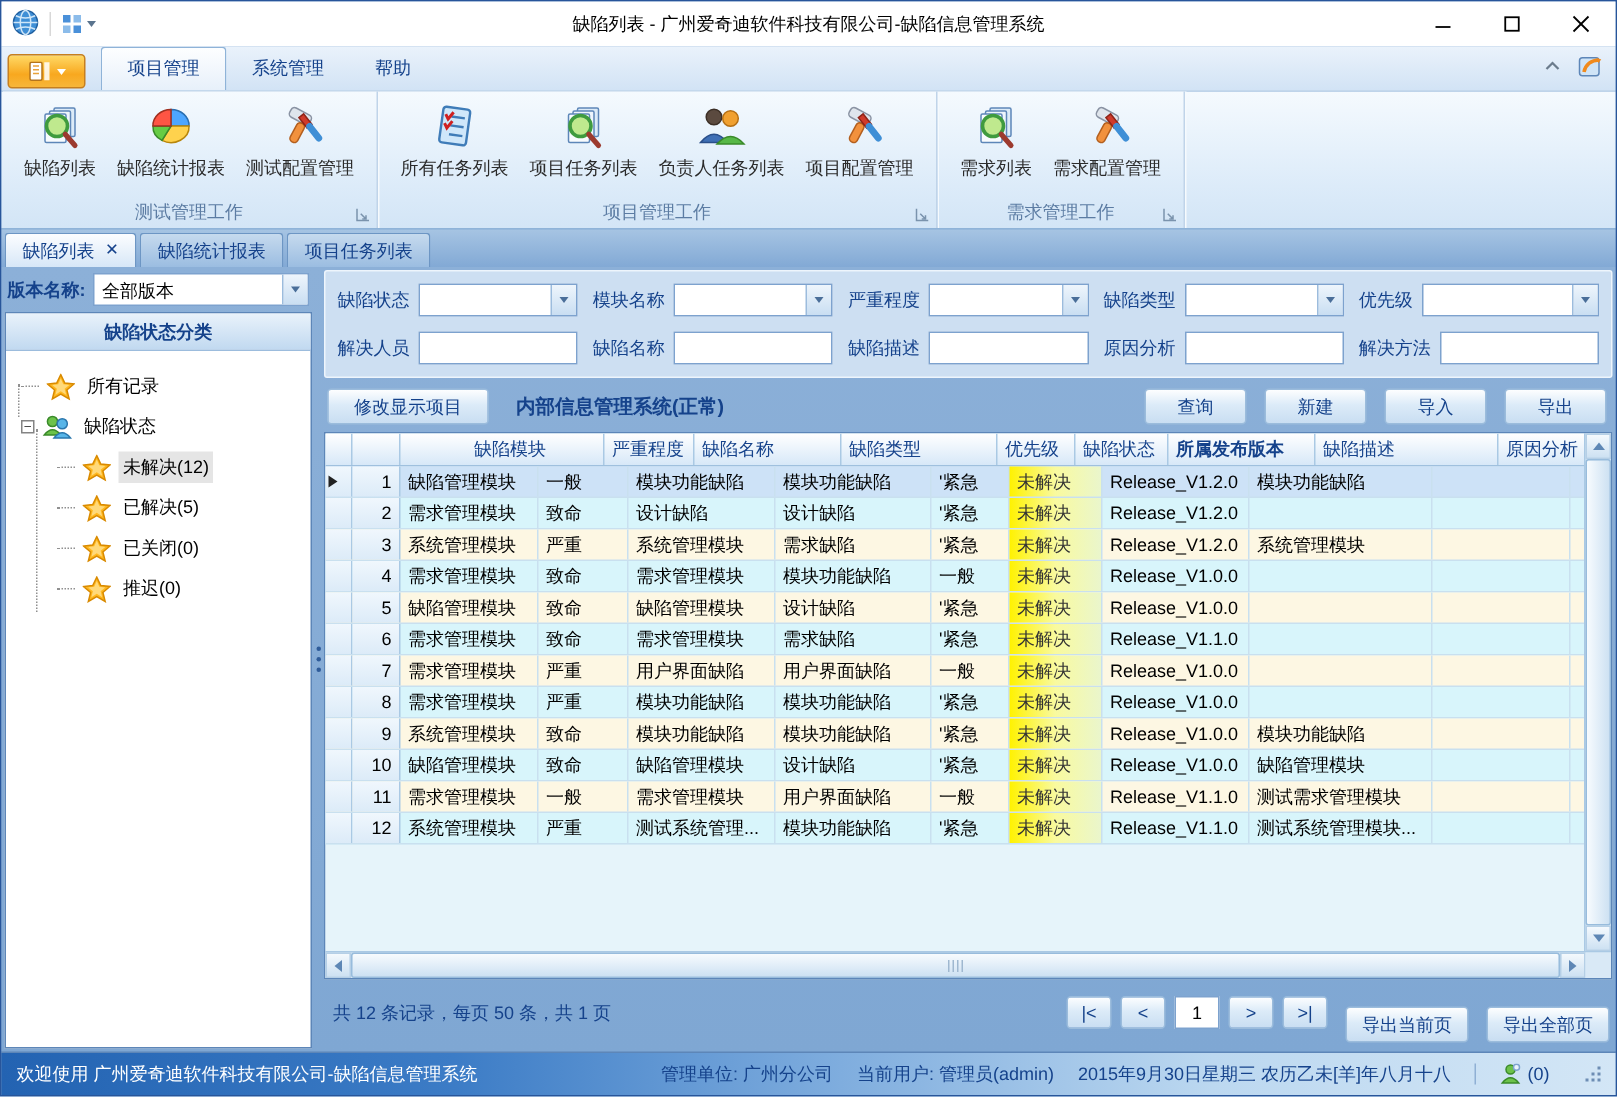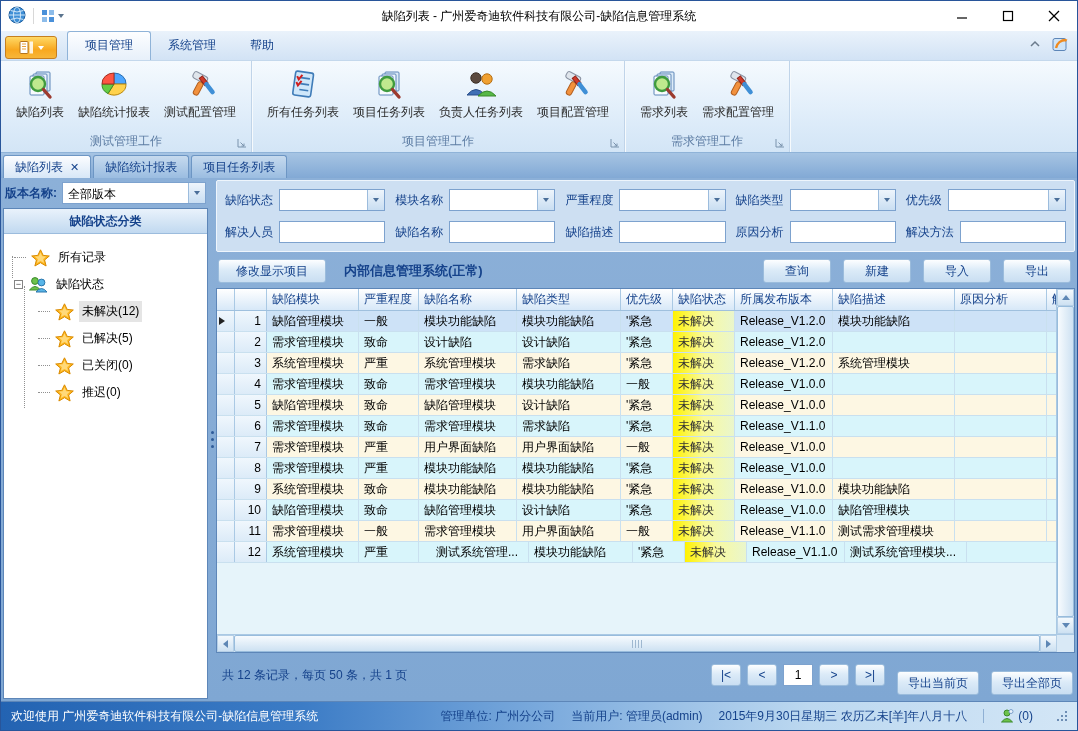--- a/index.html
+++ b/index.html
@@ -529,27 +529,27 @@
           <div class="btn">导出</div>
         </div>
       </div>
 
       <div class="gridarea">
         <div class="gridmain">
           <div class="gridscroll">
               <div class="ghead">
                 <div class="hcell" style="width: 18px;"></div>
                 <div class="hcell" style="width: 32px;"></div>
-                <div class="hcell" style="width: 92px;">缺陷模块</div>
+                <div class="hcell" style="width: 92px; margin-left: 44px;">缺陷模块</div>
                 <div class="hcell" style="width: 60px;">严重程度</div>
                 <div class="hcell" style="width: 98px;">缺陷名称</div>
                 <div class="hcell" style="width: 104px;">缺陷类型</div>
                 <div class="hcell" style="width: 52px;">优先级</div>
                 <div class="hcell" style="width: 62px;">缺陷状态</div>
-                <div class="hcell" style="width: 98px;">所属发布版本</div>
+                <div class="hcell" style="width: 98px; font-weight: bold;">所属发布版本</div>
                 <div class="hcell" style="width: 122px;">缺陷描述</div>
                 <div class="hcell" style="width: 92px;">原因分析</div>
                 <div class="hcell" style="width: 60px;">解决方法</div>
               </div>
               <div class="grow r-sel">
                 <div class="gcell rowhd" style="width: 18px; padding: 0px 2px;">
                   <i class="selmark"></i>
                 </div>
                 <div class="gcell rowhd num" style="width: 32px;">1</div>
                 <div class="gcell" style="width: 92px;">缺陷管理模块</div>
@@ -701,21 +701,21 @@
                 <div class="gcell" style="width: 98px;">Release_V1.1.0</div>
                 <div class="gcell" style="width: 122px;">测试需求管理模块</div>
                 <div class="gcell" style="width: 92px;"></div>
                 <div class="gcell" style="width: 60px;"></div>
               </div>
               <div class="grow r-cyan">
                 <div class="gcell rowhd" style="width: 18px; padding: 0px 2px;"></div>
                 <div class="gcell rowhd num" style="width: 32px;">12</div>
                 <div class="gcell" style="width: 92px;">系统管理模块</div>
                 <div class="gcell" style="width: 60px;">严重</div>
-                <div class="gcell" style="width: 98px; margin-left: 12px;">测试系统管理...</div>
+                <div class="gcell" style="width: 98px;">测试系统管理...</div>
                 <div class="gcell" style="width: 104px;">模块功能缺陷</div>
                 <div class="gcell" style="width: 52px;">'紧急</div>
                 <div class="gcell status-cell" style="width: 62px;">未解决</div>
                 <div class="gcell" style="width: 98px;">Release_V1.1.0</div>
                 <div class="gcell" style="width: 122px;">测试系统管理模块...</div>
                 <div class="gcell" style="width: 92px;"></div>
                 <div class="gcell" style="width: 60px;"></div>
               </div>
             </div>
           <div class="vscroll">

